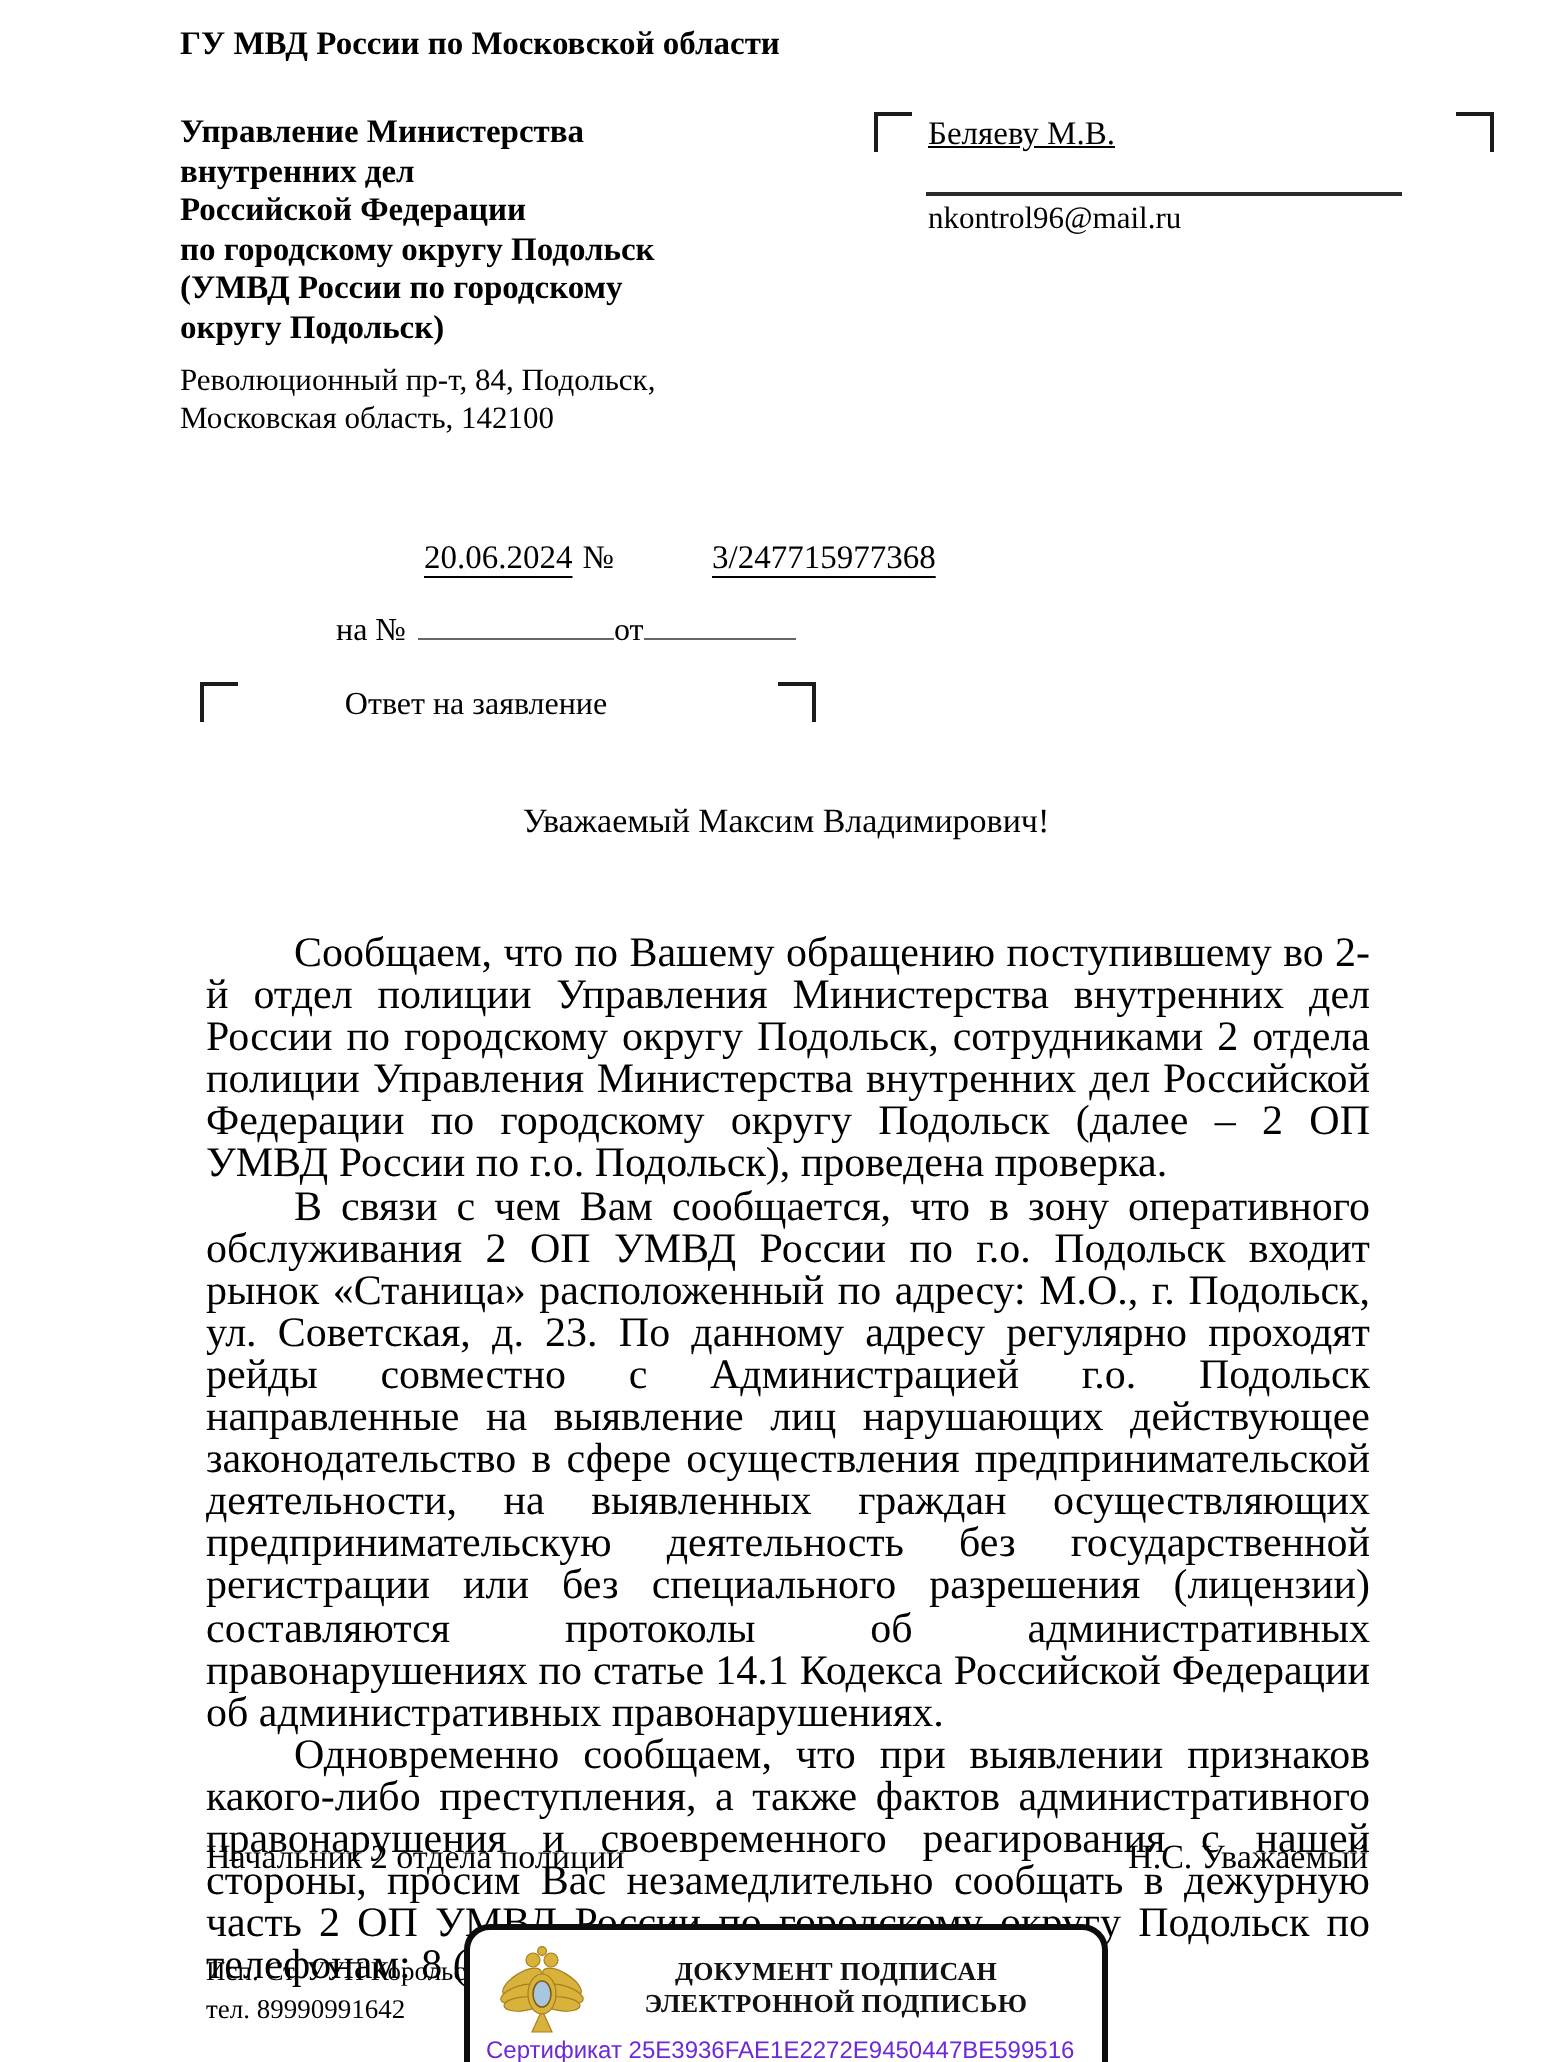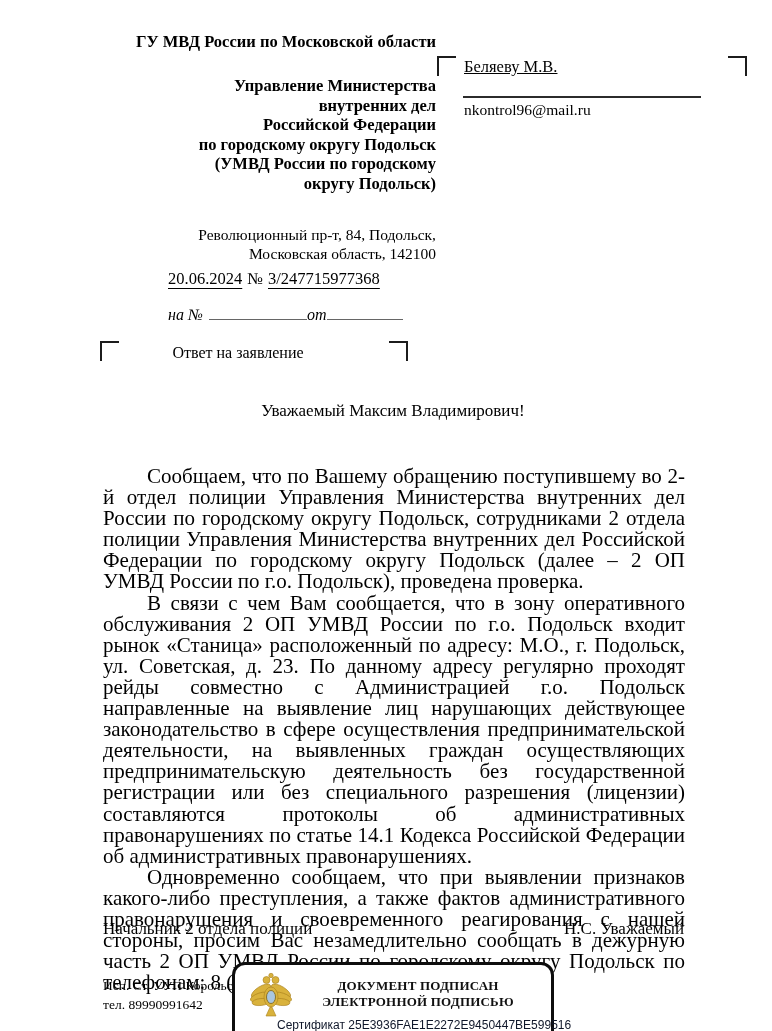--- a/index.html
+++ b/index.html
@@ -5,29 +5,29 @@
   html,body { margin:0; padding:0; background:#ffffff; }
   .page {
     position:relative;
     width:772px; height:1031px;
     background:#ffffff;
     font-family:"Liberation Serif", serif;
     color:#000;
     overflow:hidden;
   }
   
-  .left-col { position:absolute; left:90px; top:32px; width:346px; text-align:right; }
+  .left-col { position:absolute; left:90px; top:12px; width:346px; text-align:left; }
   .top-line { font-weight:bold; font-size:16.5px; }
   .org-block { margin-top:24px; font-weight:bold; font-size:16.5px; line-height:19.6px; }
-  .address-block { margin-top:31px; font-size:15.5px; line-height:19.4px; }
+  .address-block { margin-top:7px; font-size:15.5px; line-height:19.4px; }
 
   .date-line { position:absolute; left:168px; top:269px; font-size:16.5px; }
-  .u { text-decoration:underline; text-underline-offset:4px; }
+  .u { text-decoration:underline; text-underline-offset:4px;margin-left:44px; }
   .num-sign { margin:0 5px; }
-  .ref-line { position:absolute; left:168px; top:306px; font-size:16px;font-style:italic; }
+  .ref-line { position:absolute; left:168px; top:306px; font-size:16px; }
   .blank { display:inline-block; border-bottom:1.5px solid #666; height:13px; vertical-align:baseline; }
   .blank-1 { width:98px; margin-left:6px; }
   .blank-2 { width:76px; }
 
   
   .crop { position:absolute; width:17px; height:18px; }
   .crop-tl { border-left:2px solid #1c1c1c; border-top:2px solid #1c1c1c; }
   .crop-tr { border-right:2px solid #1c1c1c; border-top:2px solid #1c1c1c; }
 
   .subject { position:absolute; left:100px; top:344px; width:276px; text-align:center; font-size:16px; }
@@ -54,23 +54,22 @@
   }
   .stamp-row { display:flex; align-items:center; }
   .stamp-emblem { width:44px; height:46px; flex:0 0 auto; margin-left:6px; }
   .stamp-titles {
     flex:1; text-align:center;
     font-family:Liberation Serif, serif; font-weight:bold;
     font-size:13px; line-height:16.5px; letter-spacing:0.2px; color:#111;
   }
   .stamp-cert {
     margin-top:1px;
-    font-family:"Liberation Sans", sans-serif; font-size:12px; color:#0f172a;
+    font-family:"Liberation Sans", sans-serif; font-size:12px; color:#6d28d9;
     white-space:nowrap;
-    margin-left:34px;
   }
 </style>
 </head>
 <body>
 
 <div class="page">
 
   <div class="left-col">
     <div class="top-line">ГУ МВД России по Московской области</div>
     <div class="org-block">

